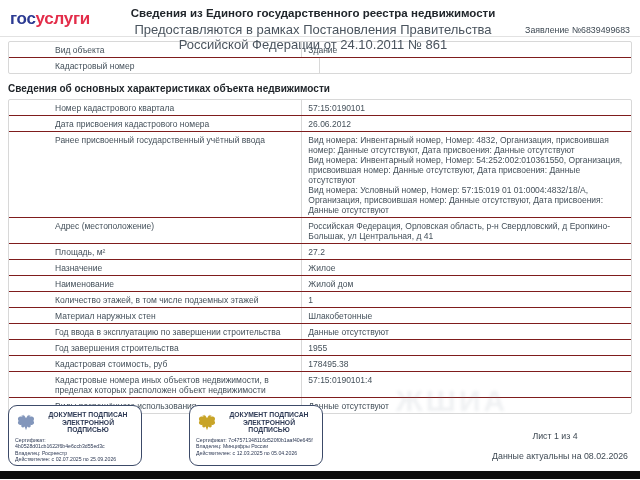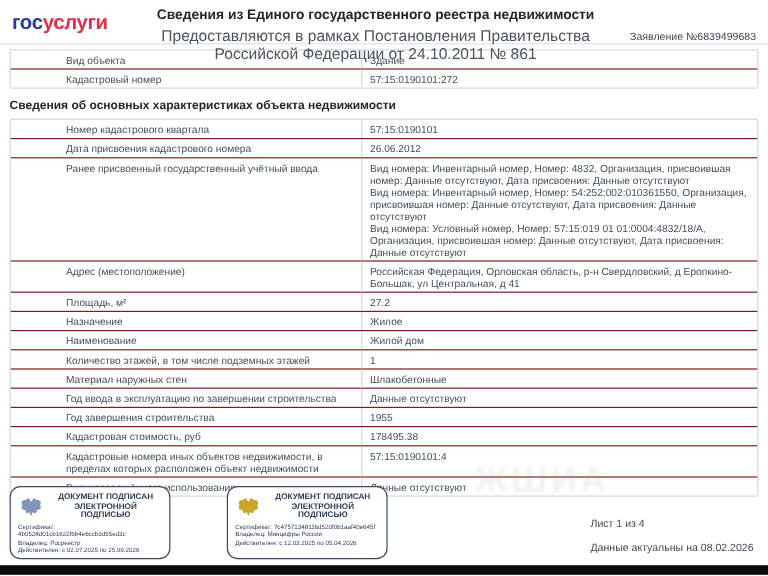--- a/index.html
+++ b/index.html
@@ -55,21 +55,21 @@
   .stamp.s2 { left:189px; }
   .stamp-top { display:flex; align-items:center; gap:4px; }
   .eagle { width:22px; height:22px; flex:0 0 22px; }
   .stamp-title {
     flex:1; font-size:6.8px; font-weight:bold; color:#2e3a55;
     line-height:7.6px; text-align:center;
   }
   .stamp-lines { margin-top:3px; font-size:5.2px; line-height:6.4px; color:#2e3a55; }
 
   
-  .footer-info { position:absolute; right:12px; top:431px; text-align:left; font-size:8.8px; color:#3f4a54; }
+  .footer-info { position:absolute; right:12px; top:431px; text-align:center; font-size:8.8px; color:#3f4a54; }
   .footer-info .sheet { padding-right:10px; }
   .footer-info .actual { margin-top:10px; }
   .bottom-bar { position:absolute; left:0; right:0; bottom:1px; height:8px; background:#0c0c0c; }
 </style>
 </head>
 <body>
 
 <div class="header">
   <div class="logo">
     <span class="p1">гос</span><span class="p2">услуги</span>
@@ -81,21 +81,20 @@
   <div class="application-no">Заявление №6839499683</div>
 </div>
 
 <div class="tbl">
   <div class="row">
     <div class="cell-label">Вид объекта</div>
     <div class="cell-value">Здание</div>
   </div>
   <div class="row">
     <div class="cell-label">Кадастровый номер</div>
-    <div class="cell-value">57:15:0190101:272</div>
   </div>
 </div>
 
 <div class="section-title">Сведения об основных характеристиках объекта недвижимости</div>
 
 <div class="tbl">
   <div class="row">
     <div class="cell-label">Номер кадастрового квартала</div>
     <div class="cell-value">57:15:0190101</div>
   </div>

